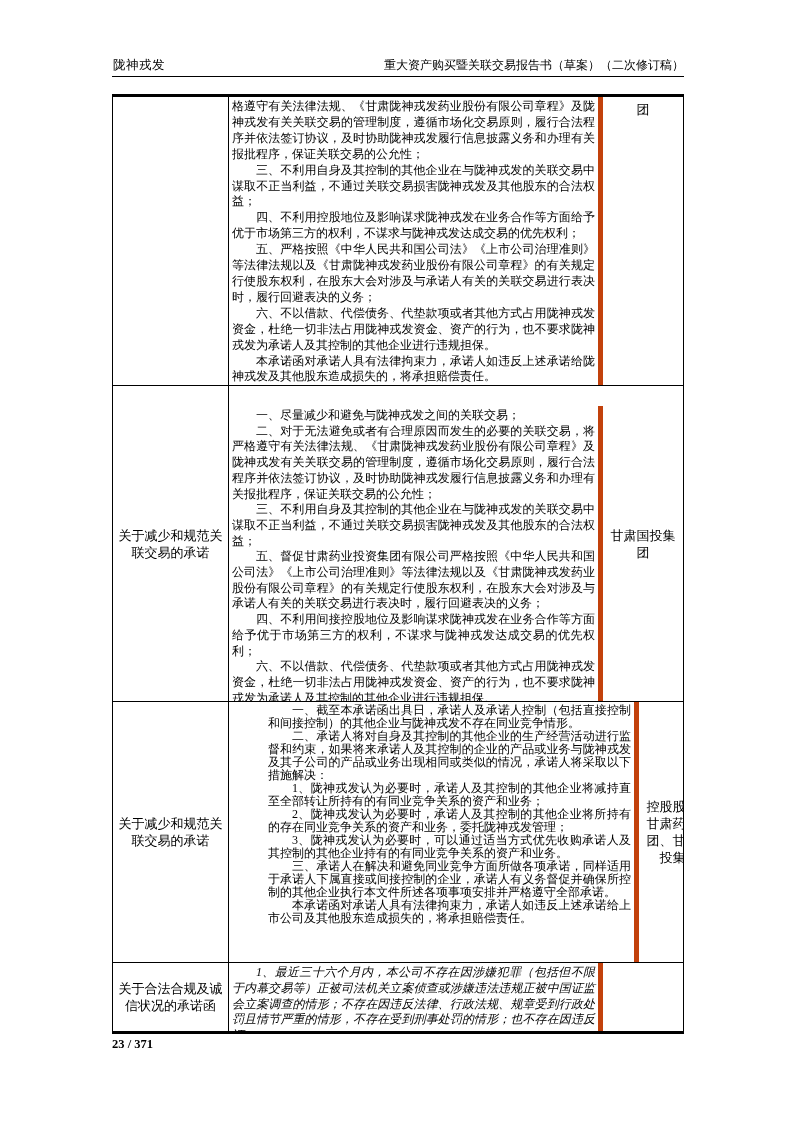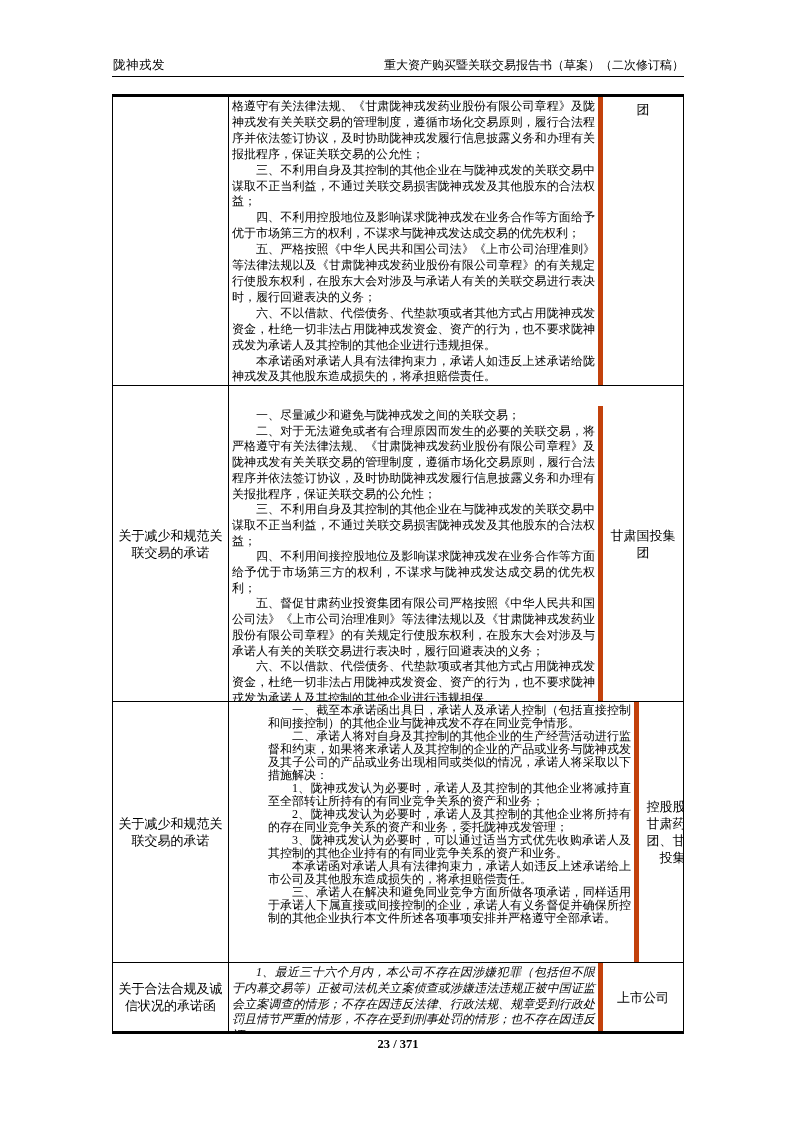--- a/index.html
+++ b/index.html
@@ -71,21 +71,21 @@
   .cell-party {
     width: 80px; flex: 0 0 80px;
     display: flex; align-items: center; justify-content: center;
     text-align: center; padding: 0 4px;
     font-size: 13px; line-height: 17px;
   }
   .cell-party.party-top { align-items: flex-start; padding-top: 4px; }
   
   .footer {
     position: absolute; left: 112px; top: 1037px; width: 572px;
-    text-align: center;
+    text-align: left;
     font-size: 12.5px; font-weight: bold;
   }
 </style>
 </head>
 <body>
 
 <div class="page">
 
   <div class="hdr-left">陇神戎发</div>
   <div class="hdr-right">重大资产购买暨关联交易报告书（草案）（二次修订稿）</div>
@@ -105,48 +105,47 @@
       </div>
       <div class="cell cell-party party-top">团</div>
     </div>
 
     <div class="trow r1">
       <div class="cell cell-label">关于减少和规范关联交易的承诺</div>
       <div class="cell cell-content">
         <p>一、尽量减少和避免与陇神戎发之间的关联交易；</p>
         <p>二、对于无法避免或者有合理原因而发生的必要的关联交易，将严格遵守有关法律法规、《甘肃陇神戎发药业股份有限公司章程》及陇神戎发有关关联交易的管理制度，遵循市场化交易原则，履行合法程序并依法签订协议，及时协助陇神戎发履行信息披露义务和办理有关报批程序，保证关联交易的公允性；</p>
         <p>三、不利用自身及其控制的其他企业在与陇神戎发的关联交易中谋取不正当利益，不通过关联交易损害陇神戎发及其他股东的合法权益；</p>
+        <p>五、督促甘肃药业投资集团有限公司严格按照《中华人民共和国公司法》《上市公司治理准则》等法律法规以及《甘肃陇神戎发药业股份有限公司章程》的有关规定行使股东权利，在股东大会对涉及与承诺人有关的关联交易进行表决时，履行回避表决的义务；</p>
         <p>四、不利用间接控股地位及影响谋求陇神戎发在业务合作等方面给予优于市场第三方的权利，不谋求与陇神戎发达成交易的优先权利；</p>
-        <p>五、督促甘肃药业投资集团有限公司严格按照《中华人民共和国公司法》《上市公司治理准则》等法律法规以及《甘肃陇神戎发药业股份有限公司章程》的有关规定行使股东权利，在股东大会对涉及与承诺人有关的关联交易进行表决时，履行回避表决的义务；</p>
         <p>六、不以借款、代偿债务、代垫款项或者其他方式占用陇神戎发资金，杜绝一切非法占用陇神戎发资金、资产的行为，也不要求陇神戎发为承诺人及其控制的其他企业进行违规担保。</p>
         <p>本承诺函对承诺人具有法律拘束力，承诺人如违反上述承诺给陇神戎发及其他股东造成损失的，将承担赔偿责任。</p>
       </div>
       <div class="cell cell-party">甘肃国投集团</div>
     </div>
 
     <div class="trow r2">
       <div class="cell cell-label">关于减少和规范关联交易的承诺</div>
       <div class="cell cell-content">
         <p>一、截至本承诺函出具日，承诺人及承诺人控制（包括直接控制和间接控制）的其他企业与陇神戎发不存在同业竞争情形。</p>
         <p>二、承诺人将对自身及其控制的其他企业的生产经营活动进行监督和约束，如果将来承诺人及其控制的企业的产品或业务与陇神戎发及其子公司的产品或业务出现相同或类似的情况，承诺人将采取以下措施解决：</p>
         <p>1、陇神戎发认为必要时，承诺人及其控制的其他企业将减持直至全部转让所持有的有同业竞争关系的资产和业务；</p>
         <p>2、陇神戎发认为必要时，承诺人及其控制的其他企业将所持有的存在同业竞争关系的资产和业务，委托陇神戎发管理；</p>
         <p>3、陇神戎发认为必要时，可以通过适当方式优先收购承诺人及其控制的其他企业持有的有同业竞争关系的资产和业务。</p>
+        <p>三、承诺人在解决和避免同业竞争方面所做各项承诺，同样适用于承诺人下属直接或间接控制的企业，承诺人有义务督促并确保所控制的其他企业执行本文件所述各项事项安排并严格遵守全部承诺。</p>
         <p>本承诺函对承诺人具有法律拘束力，承诺人如违反上述承诺给上市公司及其他股东造成损失的，将承担赔偿责任。</p>
-        <p>三、承诺人在解决和避免同业竞争方面所做各项承诺，同样适用于承诺人下属直接或间接控制的企业，承诺人有义务督促并确保所控制的其他企业执行本文件所述各项事项安排并严格遵守全部承诺。</p>
       </div>
       <div class="cell cell-party">控股股东：甘肃药业集团、甘肃国投集团</div>
     </div>
 
     <div class="trow r3">
       <div class="cell cell-label">关于合法合规及诚信状况的承诺函</div>
       <div class="cell cell-content">
         <p>1、最近三十六个月内，本公司不存在因涉嫌犯罪（包括但不限于内幕交易等）正被司法机关立案侦查或涉嫌违法违规正被中国证监会立案调查的情形；不存在因违反法律、行政法规、规章受到行政处罚且情节严重的情形，不存在受到刑事处罚的情形；也不存在因违反证</p>
       </div>
-      <div class="cell cell-party">上市公司</div>
     </div>
 
   </div>
 
   <div class="footer">
     <span>23 / 371</span>
   </div>
 
 </div>
 

